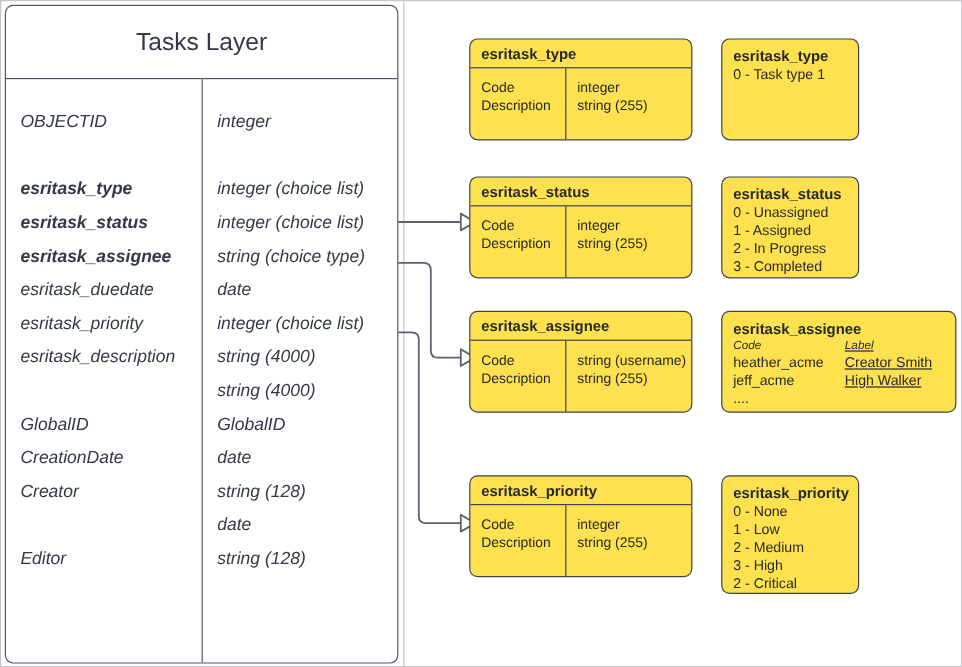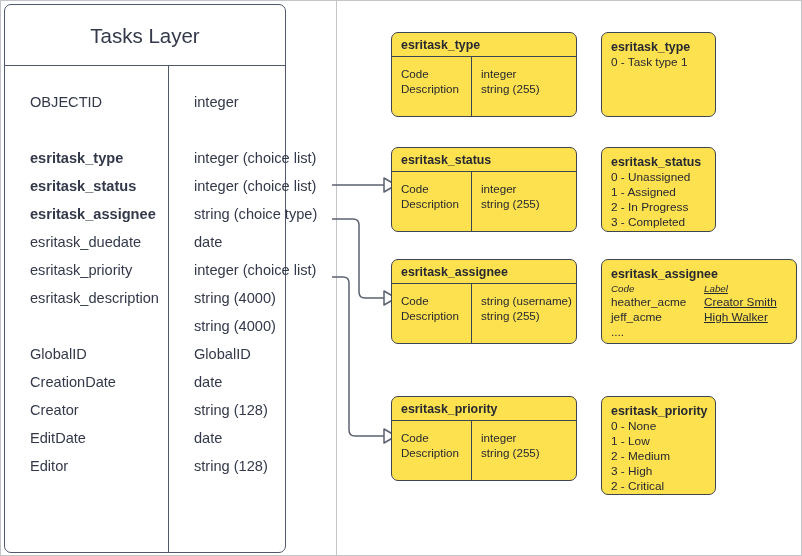--- a/index.html
+++ b/index.html
@@ -17,21 +17,21 @@
     overflow: hidden;
     box-sizing: border-box;
     border: 1px solid #c3c5c9;
   }
 
   
   #layer-table {
     position: absolute;
     left: 3px;
     top: 3px;
-    width: 282px;
+    width: 328px;
     height: 549px;
     background: #ffffff;
     border: 1.4px solid #50586b;
     border-radius: 7px;
     box-sizing: border-box;
   }
   #layer-title {
     position: absolute;
     left: 0; top: 0;
     width: 100%;
@@ -53,23 +53,24 @@
   #col-divider {
     position: absolute;
     left: 163px;
     top: 0;
     bottom: 0;
     width: 1.4px;
     background: #50586b;
   }
   .field-row {
     position: absolute;
-    left: 13px;
+    left: 0;
     right: 0;
     height: 28px;
+    font-style: italic;
   }
   .field-name {
     position: absolute;
     left: 12px;
     top: 0;
     width: 150px;
     height: 28px;
     line-height: 28px;
     font-size: 14.6px;
     white-space: nowrap;
@@ -250,21 +251,20 @@
       </div>
       <div class="field-row" style="top:302px">
         <span class="field-name">CreationDate</span>
         <span class="field-type">date</span>
       </div>
       <div class="field-row" style="top:330px">
         <span class="field-name">Creator</span>
         <span class="field-type">string (128)</span>
       </div>
       <div class="field-row" style="top:358px">
-        <span class="field-name">EditDate</span>
         <span class="field-type">date</span>
       </div>
       <div class="field-row" style="top:386px">
         <span class="field-name">Editor</span>
         <span class="field-type">string (128)</span>
       </div>
     </div>
   </div>
 
   <div id="panel-divider"></div>

